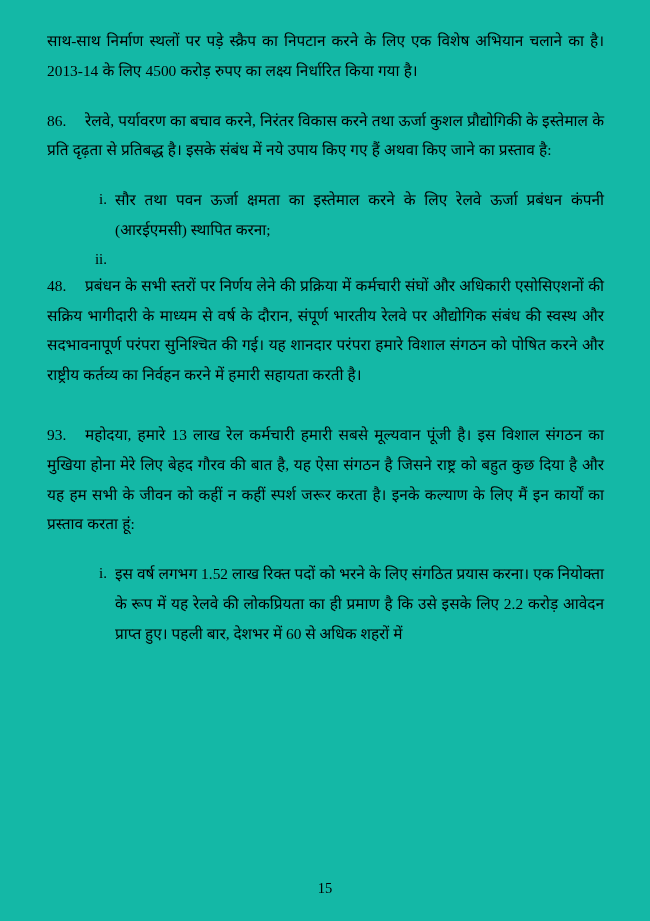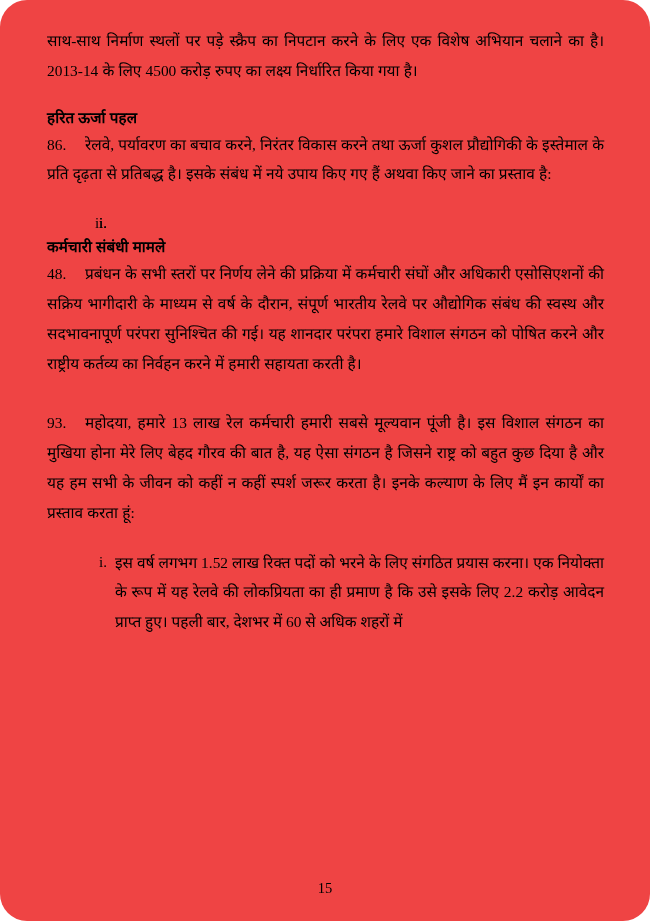--- a/index.html
+++ b/index.html
@@ -11,24 +11,23 @@
 
   body {
     font-family: "Liberation Serif", "DejaVu Serif", serif;
     color: #000000;
   }
 
   #page {
     position: relative;
     width: 650px;
     height: 921px;
-    background: #ef4444;
+    background: #14b8a6;
     overflow: hidden;
     box-sizing: border-box;
-    border-radius: 27px;
   }
 
   #content {
     position: absolute;
     left: 47px;
     top: 26px;
     width: 557px;
   }
 
   .para {
@@ -119,40 +118,39 @@
 <body>
 
 <div id="page">
 
   <div id="content">
 
     <p class="para para-cont">साथ-साथ निर्माण स्थलों पर पड़े स्क्रैप का निपटान करने के लिए एक विशेष अभियान चलाने का है। 2013-14 के लिए 4500 करोड़ रुपए का लक्ष्य निर्धारित किया गया है।</p>
 
     <div class="gap-md"></div>
 
-    <h2 class="heading">हरित ऊर्जा पहल</h2>
 
     <p class="para num-para"><span class="pnum">86.</span><span>रेलवे, पर्यावरण का बचाव करने, निरंतर विकास करने तथा ऊर्जा कुशल प्रौद्योगिकी के इस्तेमाल के प्रति दृढ़ता से प्रतिबद्ध है। इसके संबंध में नये उपाय किए गए हैं अथवा किए जाने का प्रस्ताव है:</span></p>
 
     <div class="gap-md"></div>
 
     <div class="list-wrap">
       <ol class="roman-list">
         <li>
           <span class="marker">i.</span>
+          <span>सौर तथा पवन ऊर्जा क्षमता का इस्तेमाल करने के लिए रेलवे ऊर्जा प्रबंधन कंपनी (आरईएमसी) स्थापित करना;</span>
         </li>
         <li>
           <span class="marker">ii.</span>
         </li>
       </ol>
     </div>
 
     <div class="gap-lg"></div>
 
-    <h2 class="heading">कर्मचारी संबंधी मामले</h2>
 
     <p class="para num-para"><span class="pnum">48.</span><span>प्रबंधन के सभी स्तरों पर निर्णय लेने की प्रक्रिया में कर्मचारी संघों और अधिकारी एसोसिएशनों की सक्रिय भागीदारी के माध्यम से वर्ष के दौरान, संपूर्ण भारतीय रेलवे पर औद्योगिक संबंध की स्वस्थ और सदभावनापूर्ण परंपरा सुनिश्चित की गई। यह शानदार परंपरा हमारे विशाल संगठन को पोषित करने और राष्ट्रीय कर्तव्य का निर्वहन करने में हमारी सहायता करती है।</span></p>
 
     <div class="gap-xl"></div>
 
     <p class="para num-para"><span class="pnum">93.</span><span>महोदया, हमारे 13 लाख रेल कर्मचारी हमारी सबसे मूल्यवान पूंजी है। इस विशाल संगठन का मुखिया होना मेरे लिए बेहद गौरव की बात है, यह ऐसा संगठन है जिसने राष्ट्र को बहुत कुछ दिया है और यह हम सभी के जीवन को कहीं न कहीं स्पर्श जरूर करता है। इनके कल्याण के लिए मैं इन कार्यों का प्रस्ताव करता हूं:</span></p>
 
     <div class="gap-md"></div>
 
     <div class="list-wrap-2">

